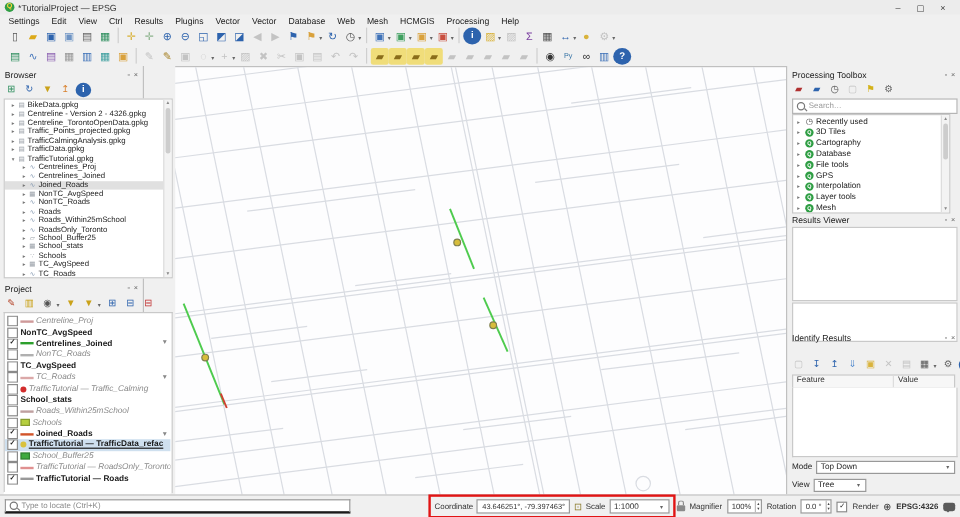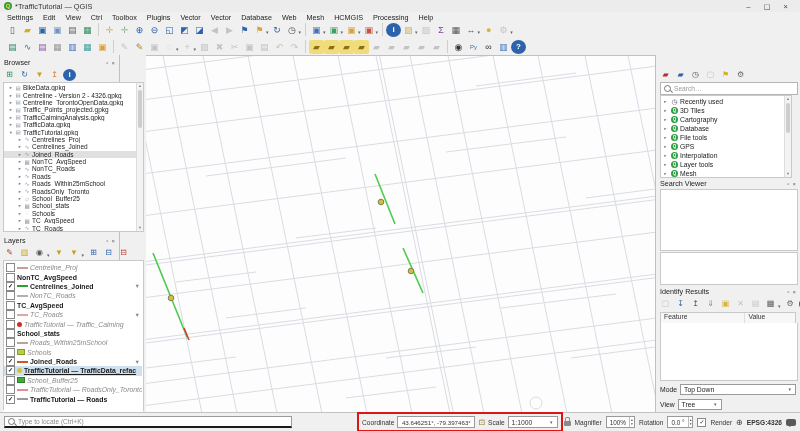--- a/index.html
+++ b/index.html
@@ -82,34 +82,34 @@
   .crsglobe{color:#333;font-size:8px}
   .whitepatch{position:absolute;background:#fff}
 </style>
 </head>
 <body>
 
 <div class="app">
 
   <div class="titlebar">
     <span class="qlogo">Q</span>
-    <span class="title">*TrafficTutorial — QGIS</span>
+    <span class="title">*TutorialProject — EPSG</span>
     <span class="wctl">
       <span>–</span>
       <span>▢</span>
       <span>×</span>
     </span>
   </div>
 
   <div class="menubar" id="menubar">
       <span>Settings</span>
       <span>Edit</span>
       <span>View</span>
       <span>Ctrl</span>
-      <span>Toolbox</span>
+      <span>Results</span>
       <span>Plugins</span>
       <span>Vector</span>
       <span>Vector</span>
       <span>Database</span>
       <span>Web</span>
       <span>Mesh</span>
       <span>HCMGIS</span>
       <span>Processing</span>
       <span>Help</span>
     </div>
@@ -319,21 +319,21 @@
           </div>
         </div>
       <div class="vsb">
         <div class="cap">▲</div>
         <div class="thumb" style="top:7px;height:38px"></div>
         <div class="cap" style="position:absolute;bottom:0;left:0;right:0">▼</div>
       </div>
     </div>
 
     <div class="panel-h" style="left:0;top:180px;right:0;height:11px">
-      <span>Layers</span>
+      <span>Project</span>
       <span class="ph-btns">
         <span>▫</span>
         <span>×</span>
       </span>
     </div>
     <div class="ptools" id="layersTools" style="left:0;top:191px;right:0;height:13px">
         <span class="tbi" style="color: rgb(181, 69, 42);">✎</span>
         <span class="tbi" style="color: rgb(202, 162, 26);">▥</span>
         <span class="tbi" style="color: rgb(85, 85, 85);">◉</span>
         <span class="dd">▾</span>
@@ -469,20 +469,27 @@
         <line x1="229" y1="118" x2="249" y2="168" stroke="#4ecb4e" stroke-width="1.6"></line>
         <line x1="257" y1="192" x2="277" y2="237" stroke="#4ecb4e" stroke-width="1.6"></line>
         <line x1="7" y1="197" x2="41" y2="281" stroke="#4ecb4e" stroke-width="1.6"></line>
         <line x1="38" y1="272" x2="43" y2="284" stroke="#d04030" stroke-width="1.6"></line>
         <circle cx="235" cy="146" r="2.8" fill="#d7bd3c" stroke="#7f7f4f"></circle>
         <circle cx="265" cy="215" r="2.8" fill="#d7bd3c" stroke="#7f7f4f"></circle>
         <circle cx="25" cy="242" r="2.8" fill="#d7bd3c" stroke="#7f7f4f"></circle>
       </svg></div>
 
   <div class="rightcol">
+    <div class="panel-h" style="left:0;top:2px;right:0;height:11px">
+      <span>Processing Toolbox</span>
+      <span class="ph-btns">
+        <span>▫</span>
+        <span>×</span>
+      </span>
+    </div>
     <div class="ptools" id="toolboxTools" style="left:0;top:13px;right:0;height:13px">
         <span class="tbi" style="color: rgb(176, 48, 48);">▰</span>
         <span class="tbi" style="color: rgb(45, 99, 173);">▰</span>
         <span class="tbi" style="color: rgb(85, 85, 85);">◷</span>
         <span class="tbi m" style="color: rgb(187, 187, 187);">▢</span>
         <span class="tbi" style="color: rgb(212, 178, 26);">⚑</span>
         <span class="tbi" style="color: rgb(102, 102, 102);">⚙</span>
       </div>
     <div class="searchbox" style="left:4px;top:27px;width:130px;height:11px">
       <span class="magglass"></span>
@@ -537,30 +544,30 @@
           </div>
         </div>
       <div class="vsb">
         <div class="cap">▲</div>
         <div class="thumb" style="top:7px;height:30px"></div>
         <div class="cap" style="position:absolute;bottom:0;left:0;right:0">▼</div>
       </div>
     </div>
 
     <div class="panel-h" style="left:0;top:123px;right:0;height:11px">
-      <span>Search Viewer</span>
+      <span>Results Viewer</span>
       <span class="ph-btns">
         <span>▫</span>
         <span>×</span>
       </span>
     </div>
     <div class="treebox" style="left:4px;top:134px;width:136px;height:60px"></div>
     <div class="treebox" style="left:4px;top:197px;width:136px;height:31px"></div>
 
-    <div class="panel-h" style="left:0;top:231px;right:0;height:11px">
+    <div class="panel-h" style="left:0;top:221px;right:0;height:11px">
       <span>Identify Results</span>
       <span class="ph-btns">
         <span>▫</span>
         <span>×</span>
       </span>
     </div>
     <div class="ptools" id="identifyTools" style="left:0;top:242px;right:0;height:13px">
         <span class="tbi m" style="color: rgb(187, 187, 187);">▢</span>
         <span class="tbi" style="color: rgb(45, 99, 173);">↧</span>
         <span class="tbi" style="color: rgb(45, 99, 173);">↥</span>

